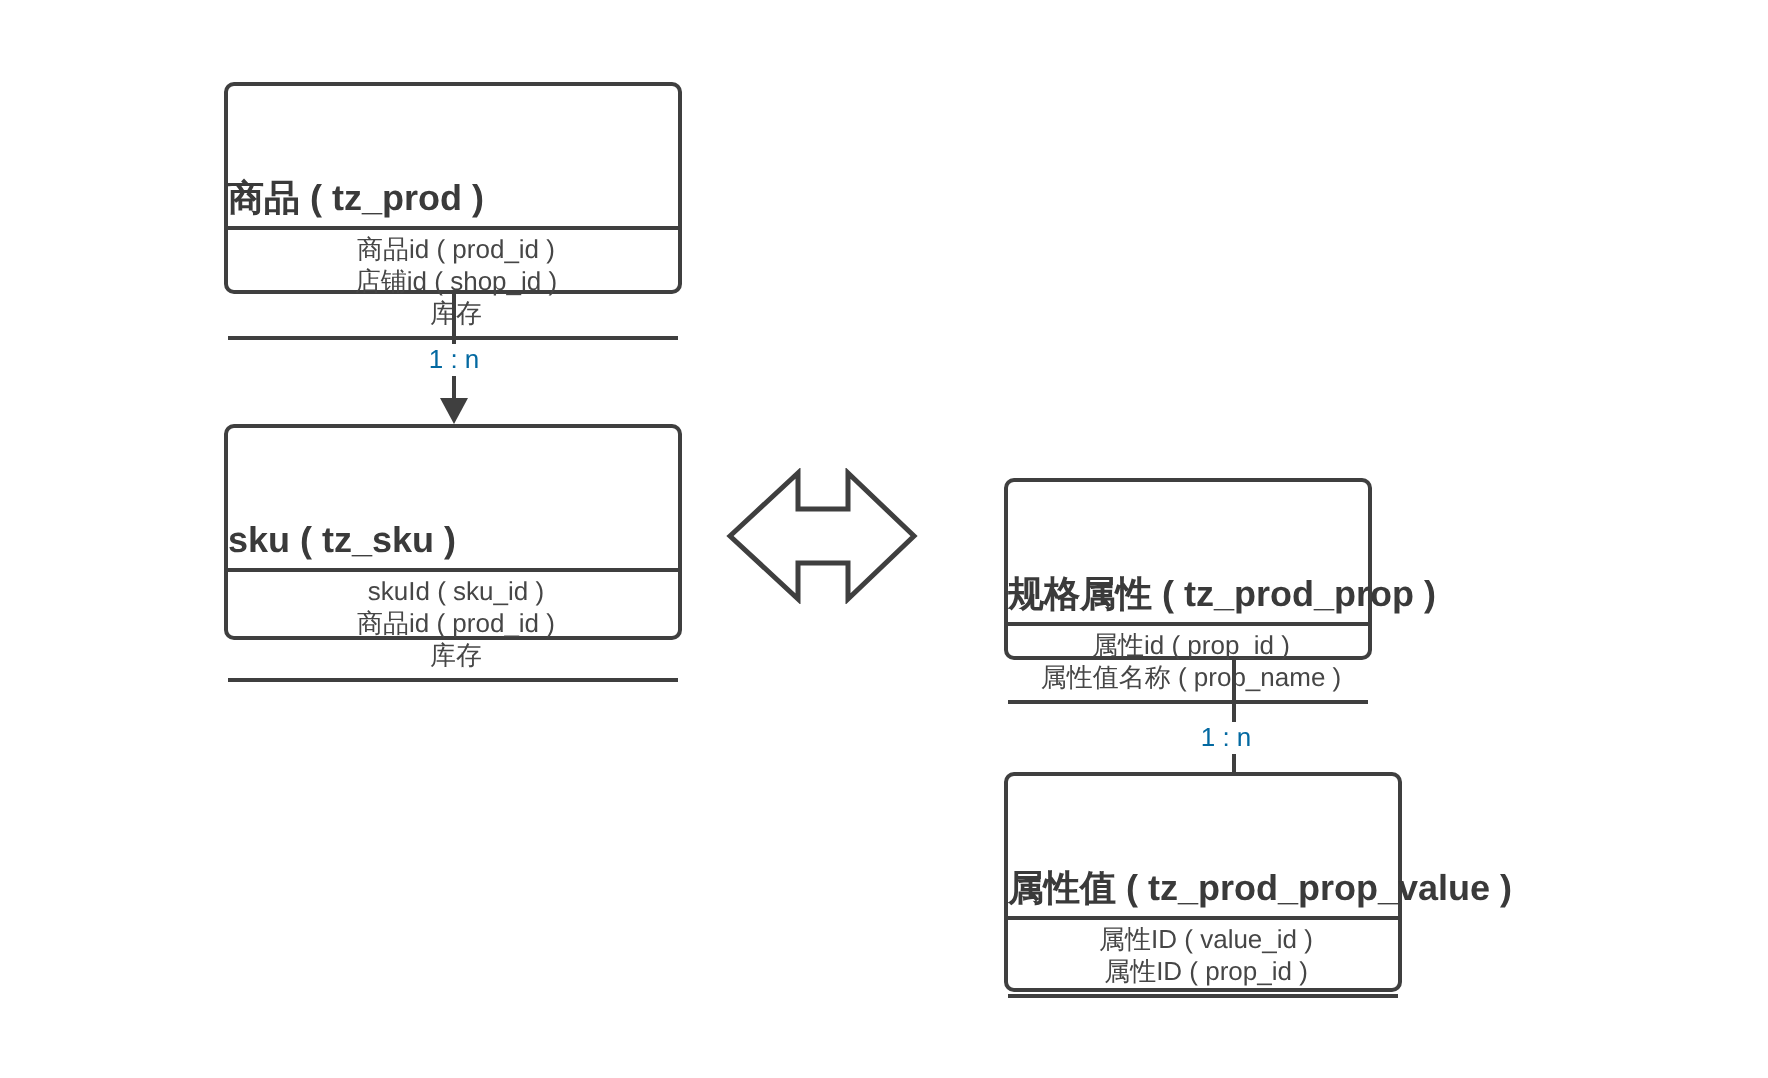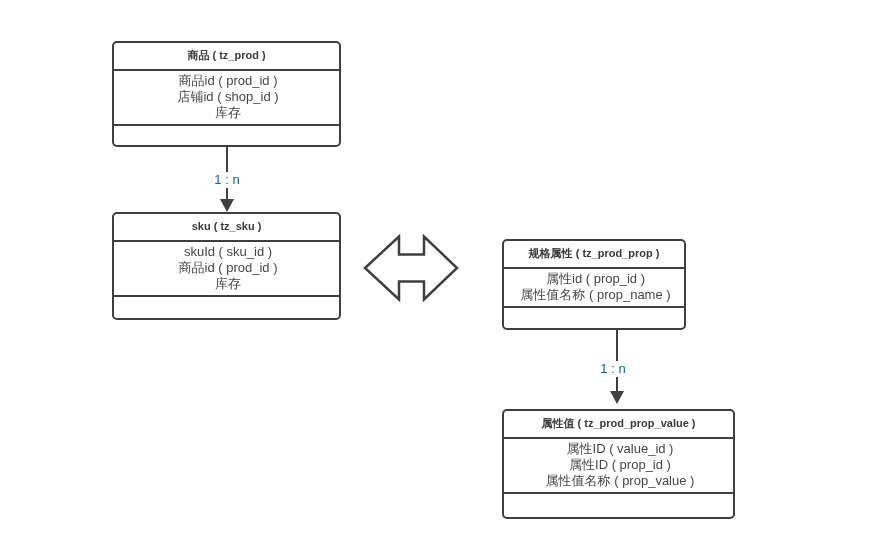--- a/index.html
+++ b/index.html
@@ -23,26 +23,27 @@
     flex-direction: column;
     background: #ffffff;
     border: 2px solid #3f3f3f;
     border-radius: 5px;
     color: #464646;
   }
   .tbl-title {
     flex: none;
     height: 26px;
     line-height: 25px;
-    text-align: center;
-    font-size: 11px;
+    text-align: left;
+    font-size: 18px;
     font-weight: bold;
     color: #3a3a3a;
     border-bottom: 2px solid #3f3f3f;
     white-space: nowrap;
+    margin-top: 44px;
   }
   .tbl-fields {
     flex: none;
     padding: 2px 4px 3px 7px;
     border-bottom: 2px solid #3f3f3f;
     font-size: 13px;
     line-height: 16px;
     white-space: nowrap;
     text-align: center;
   }
@@ -78,21 +79,21 @@
   .double-arrow {
     position: absolute;
     left: 363px;
     top: 234px;
   }
 
   
   #tbl-prod            { left: 112px; top: 41px;  width: 229px; height: 106px; }
   #tbl-sku             { left: 112px; top: 212px; width: 229px; height: 108px; }
   #tbl-prod-prop       { left: 502px; top: 239px; width: 184px; height: 91px;  }
-  #tbl-prod-prop-value { left: 502px; top: 409px; width: 233px; height: 110px; }
+  #tbl-prod-prop-value { left: 502px; top: 386px; width: 199px; height: 110px; }
 
   
   #rel1-line  { left: 226px; top: 147px; height: 52px; }
   #rel1-head  { left: 220px; top: 199px; }
   #rel1-label { left: 227px; top: 172px; }
 
   
   #rel2-line  { left: 616px; top: 330px; height: 61px; }
   #rel2-head  { left: 610px; top: 391px; }
   #rel2-label { left: 613px; top: 361px; }
@@ -141,18 +142,17 @@
 
   <div class="rel-line" id="rel2-line"></div>
   <div class="rel-head" id="rel2-head"></div>
   <span class="rel-label" id="rel2-label">1 : n</span>
 
   <div class="tbl" id="tbl-prod-prop-value">
     <div class="tbl-title">属性值 ( tz_prod_prop_value )</div>
     <div class="tbl-fields">
       <div class="tbl-field">属性ID ( value_id )</div>
       <div class="tbl-field">属性ID ( prop_id )</div>
-      <div class="tbl-field">属性值名称 ( prop_value )</div>
     </div>
     <div class="tbl-footer"></div>
   </div>
 
 </div>
 
 </body></html>

